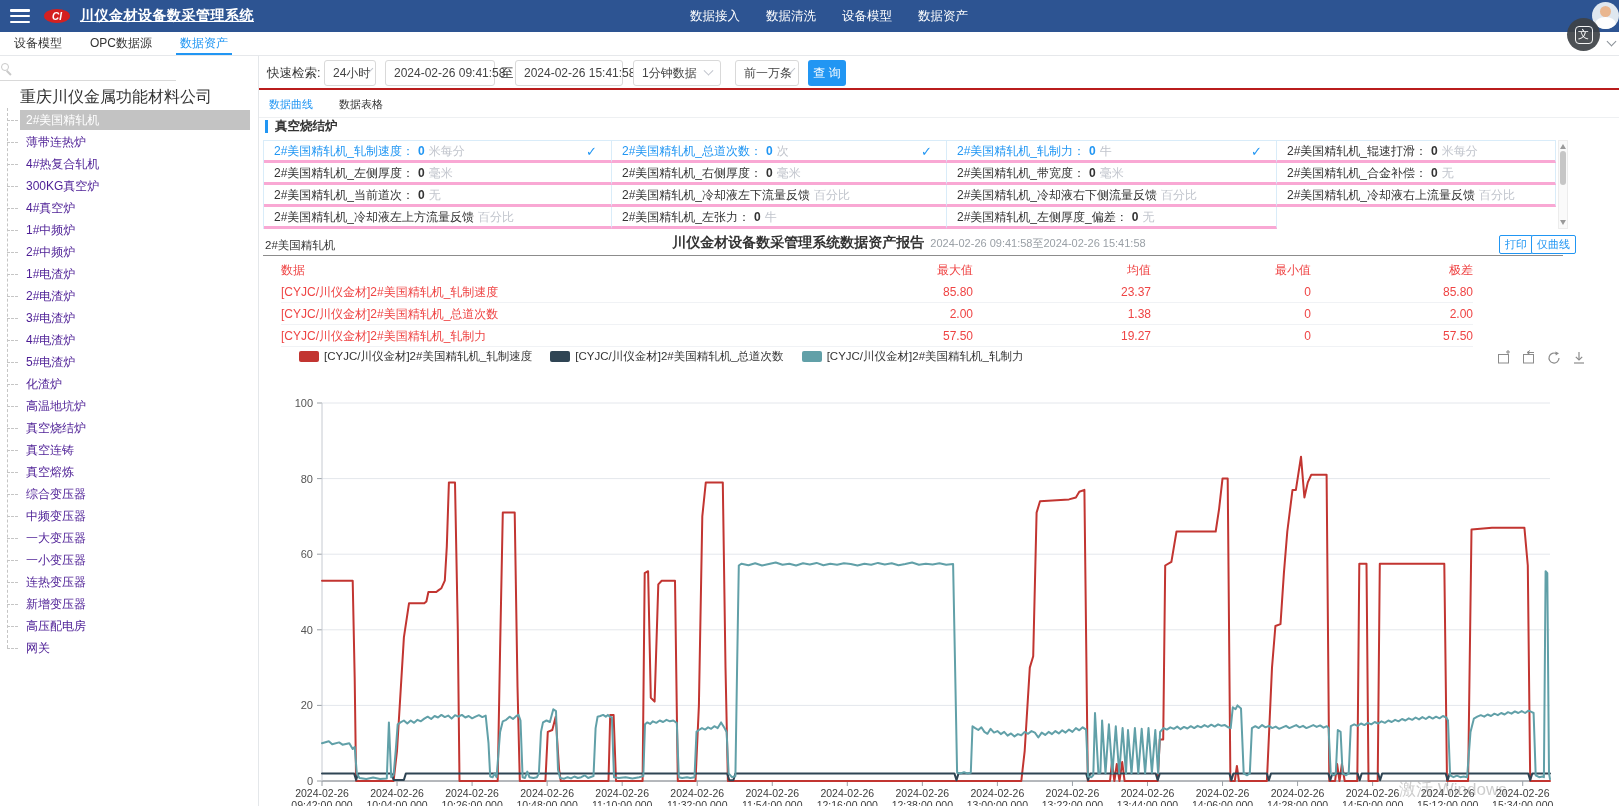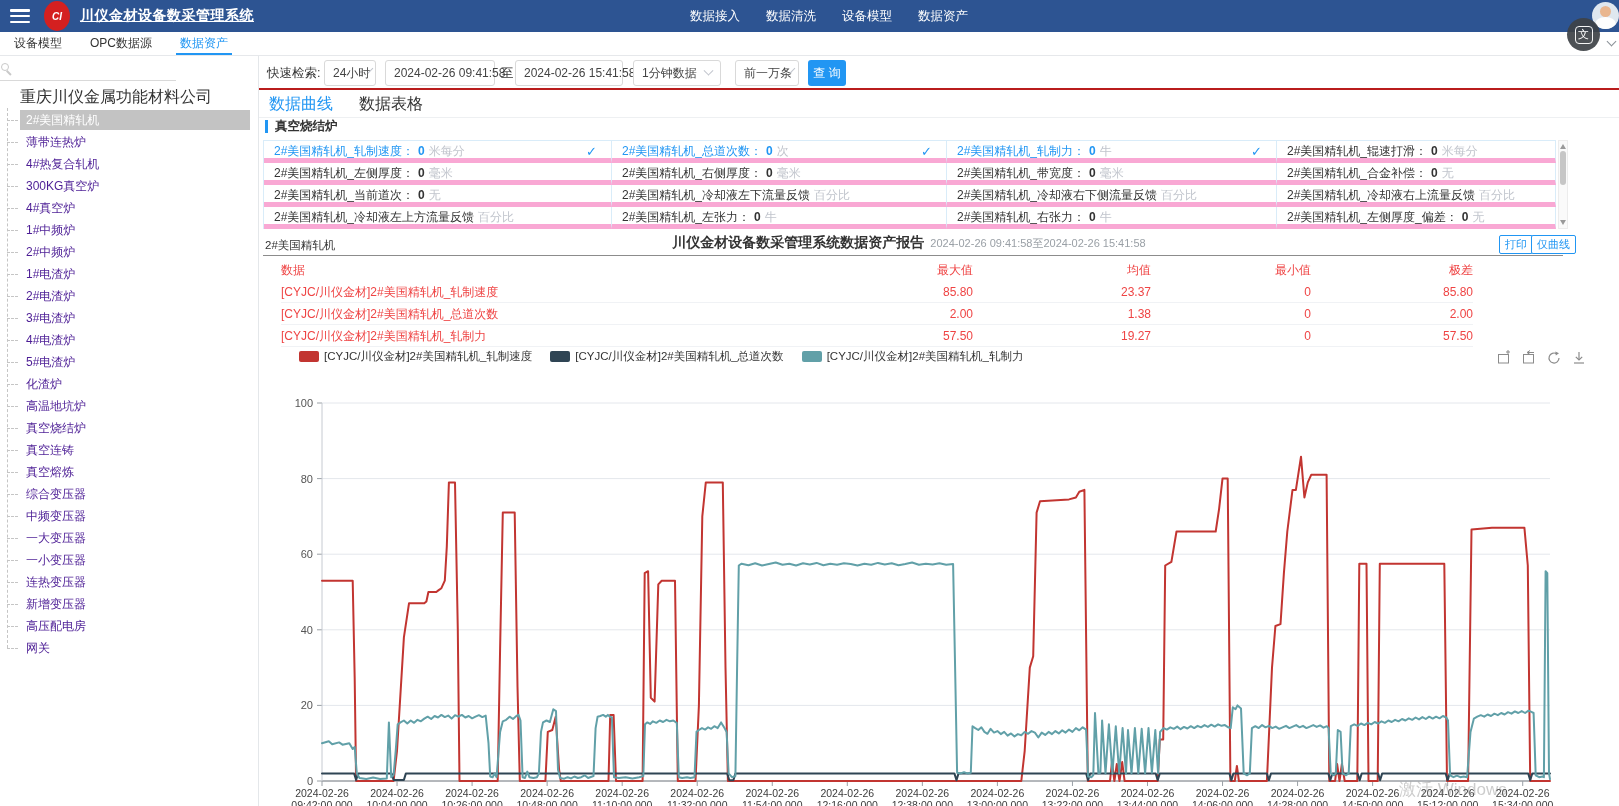--- a/index.html
+++ b/index.html
@@ -4,21 +4,21 @@
 <style>
   * { margin:0; padding:0; box-sizing:border-box; }
   html,body { width:1619px; height:806px; overflow:hidden; background:#fff;
     font-family:"Liberation Sans","DejaVu Sans",sans-serif; }
   body { position:relative; font-size:12px; color:#333; }
 
   
   .navbar { position:absolute; left:0; top:0; width:1619px; height:32px; background:#2d5492; display:flex; align-items:center; }
   .burger { width:20px; height:14px; margin-left:10px; display:flex; flex-direction:column; justify-content:space-between; cursor:pointer; }
   .burger i { display:block; height:2.5px; background:#fff; border-radius:1px; }
-  .logo { width:26px; height:30px; background:#d42020; border-radius:50%; margin-left:14px; color:#fff;
+  .logo { width:26px; height:14px; background:#d42020; border-radius:50%; margin-left:14px; color:#fff;
     font-style:italic; font-weight:bold; font-size:10px; display:flex; align-items:center; justify-content:center; }
   .app-title { color:#fff; font-size:14px; font-weight:bold; margin-left:10px; letter-spacing:.5px;text-decoration:underline; }
   .nav-menu { position:absolute; left:690px; top:0; height:32px; display:flex; align-items:center; gap:26px; }
   .nav-menu span { color:#fff; font-size:12.5px; cursor:pointer; white-space:nowrap; }
   .avatar { position:absolute; left:1592px; top:2px; width:27px; height:27px; border-radius:50%; background:#dfe7ef; overflow:hidden; }
   .avatar::before { content:""; position:absolute; left:8px; top:4px; width:11px; height:11px; border-radius:50%; background:#e9b68f; }
   .avatar::after { content:""; position:absolute; left:3px; top:15px; width:21px; height:14px; border-radius:50% 50% 0 0; background:#fdfdfd; }
   .scan-circle { position:absolute; left:1567px; top:18px; width:33px; height:33px; border-radius:50%; background:rgba(62,66,71,.92);
     display:flex; align-items:center; justify-content:center; z-index:50; }
   .scan-inner { width:18px; height:18px; border:1px solid rgba(255,255,255,.95); border-radius:4px; color:#fff; font-size:11px;
@@ -48,29 +48,29 @@
 
   .query-bar { position:absolute; left:0; top:0; width:1361px; height:34px; border-bottom:2px solid #b91c1c; }
   .q-label { position:absolute; left:8px; top:9px; font-size:12.5px; color:#333; }
   .ctrl { position:absolute; top:4px; height:26px; border:1px solid #d9d9d9; border-radius:3px; background:#fff;
     font-size:12px; color:#444; display:flex; align-items:center; padding:0 8px; cursor:pointer; white-space:nowrap; }
   .ctrl .arrow { margin-left:auto; width:7px; height:7px; border-right:1.3px solid #c0c4cc; border-bottom:1.3px solid #c0c4cc; transform:rotate(45deg) translate(-2px,-2px); }
   .sep { position:absolute; left:242px; top:9px; font-size:12.5px; color:#333; }
   .btn-query { position:absolute; left:549px; top:4px; width:38px; height:26px; background:#2196f3; color:#fff; border:none; border-radius:3px; font-size:12px; cursor:pointer; }
 
   .view-tabs { position:absolute; left:0; top:36px; height:26px; width:1361px; border-bottom:1px solid #eef0f2; display:flex; gap:26px; padding-left:10px; }
-  .vtab { font-size:16px; line-height:24px; cursor:pointer; color:#333; }
+  .vtab { font-size:11px; line-height:24px; cursor:pointer; color:#333; }
   .vtab.active { color:#2196f3; }
 
   .section-hd { position:absolute; left:6px; top:64px; font-size:12.5px; color:#333; border-left:3px solid #2196f3; padding-left:7px; line-height:13px; font-weight:bold; }
 
   
   .hist-grid { position:absolute; left:4px; top:84px; width:1293px; display:grid;
     grid-template-columns:348px 335px 330px 1fr; border-top:1px solid #d9ecf9; border-left:1px solid #d9ecf9; background:#fff; }
-  .hcell { position:relative; height:22px; line-height:21px; border-right:1px solid #d9ecf9; border-bottom:5px solid #f9a8d4;
+  .hcell { position:relative; height:22px; line-height:21px; border-right:1px solid #d9ecf9; border-bottom:3px solid #f9a8d4;
     padding:0 26px 0 10px; white-space:nowrap; overflow:hidden; cursor:pointer; font-size:12px; }
   .hcell .u { color:#c0c4cc; margin-left:4px; }
   .hcell .v { font-weight:bold; margin-left:4px; }
   .hcell.blue, .hcell.blue .v { color:#2196f3; }
   .hcell .check { position:absolute; right:14px; top:0; color:#2196f3; font-weight:bold; font-size:13px; }
 
   .grid-scroll { position:absolute; left:1299px; top:84px; width:10px; height:89px; background:#fafafa; border:1px solid #ececec; }
   .grid-scroll .up, .grid-scroll .dn { position:absolute; left:1px; width:6px; height:6px; }
   .grid-scroll .up { top:2px; border-left:3px solid transparent; border-right:3px solid transparent; border-bottom:5px solid #9a9a9a; width:0; }
   .grid-scroll .dn { bottom:2px; border-left:3px solid transparent; border-right:3px solid transparent; border-top:5px solid #9a9a9a; width:0; }
@@ -209,21 +209,20 @@
       <div class="hcell"><span>2#美国精轧机_左侧厚度：</span><span class="v">0</span><span class="u">毫米</span></div>
       <div class="hcell"><span>2#美国精轧机_右侧厚度：</span><span class="v">0</span><span class="u">毫米</span></div>
       <div class="hcell"><span>2#美国精轧机_带宽度：</span><span class="v">0</span><span class="u">毫米</span></div>
       <div class="hcell"><span>2#美国精轧机_合金补偿：</span><span class="v">0</span><span class="u">无</span></div>
       <div class="hcell"><span>2#美国精轧机_当前道次：</span><span class="v">0</span><span class="u">无</span></div>
       <div class="hcell"><span>2#美国精轧机_冷却液左下流量反馈</span><span class="u">百分比</span></div>
       <div class="hcell"><span>2#美国精轧机_冷却液右下侧流量反馈</span><span class="u">百分比</span></div>
       <div class="hcell"><span>2#美国精轧机_冷却液右上流量反馈</span><span class="u">百分比</span></div>
       <div class="hcell"><span>2#美国精轧机_冷却液左上方流量反馈</span><span class="u">百分比</span></div>
       <div class="hcell"><span>2#美国精轧机_左张力：</span><span class="v">0</span><span class="u">牛</span></div>
-      <div class="hcell"><span>2#美国精轧机_右张力：</span><span class="v">0</span><span class="u">牛</span></div>
       <div class="hcell"><span>2#美国精轧机_左侧厚度_偏差：</span><span class="v">0</span><span class="u">无</span></div>
     </div>
   <div class="grid-scroll">
     <span class="up"></span>
     <span class="thumb"></span>
     <span class="dn"></span>
   </div>
 
   <div class="rep-device">2#美国精轧机</div>
   <div class="rep-title-wrap">

